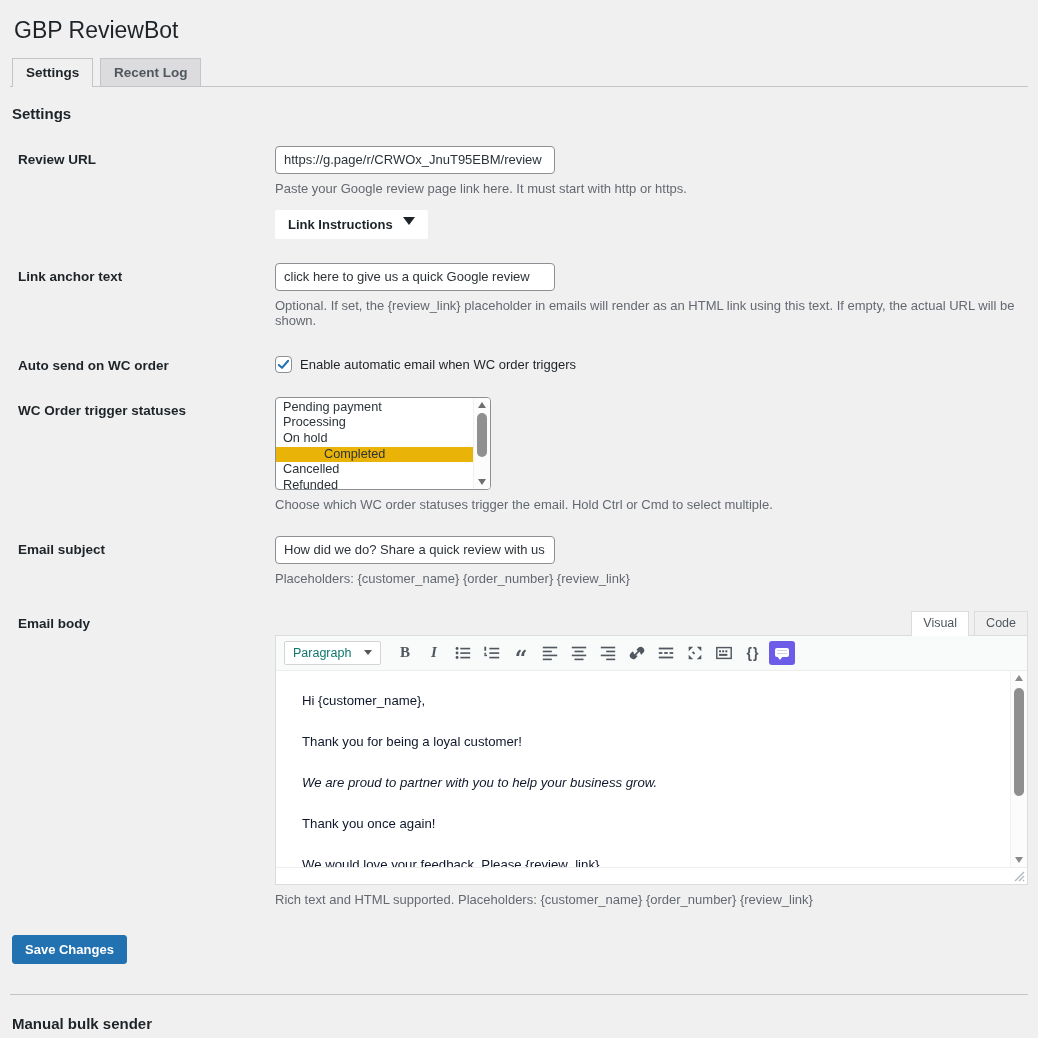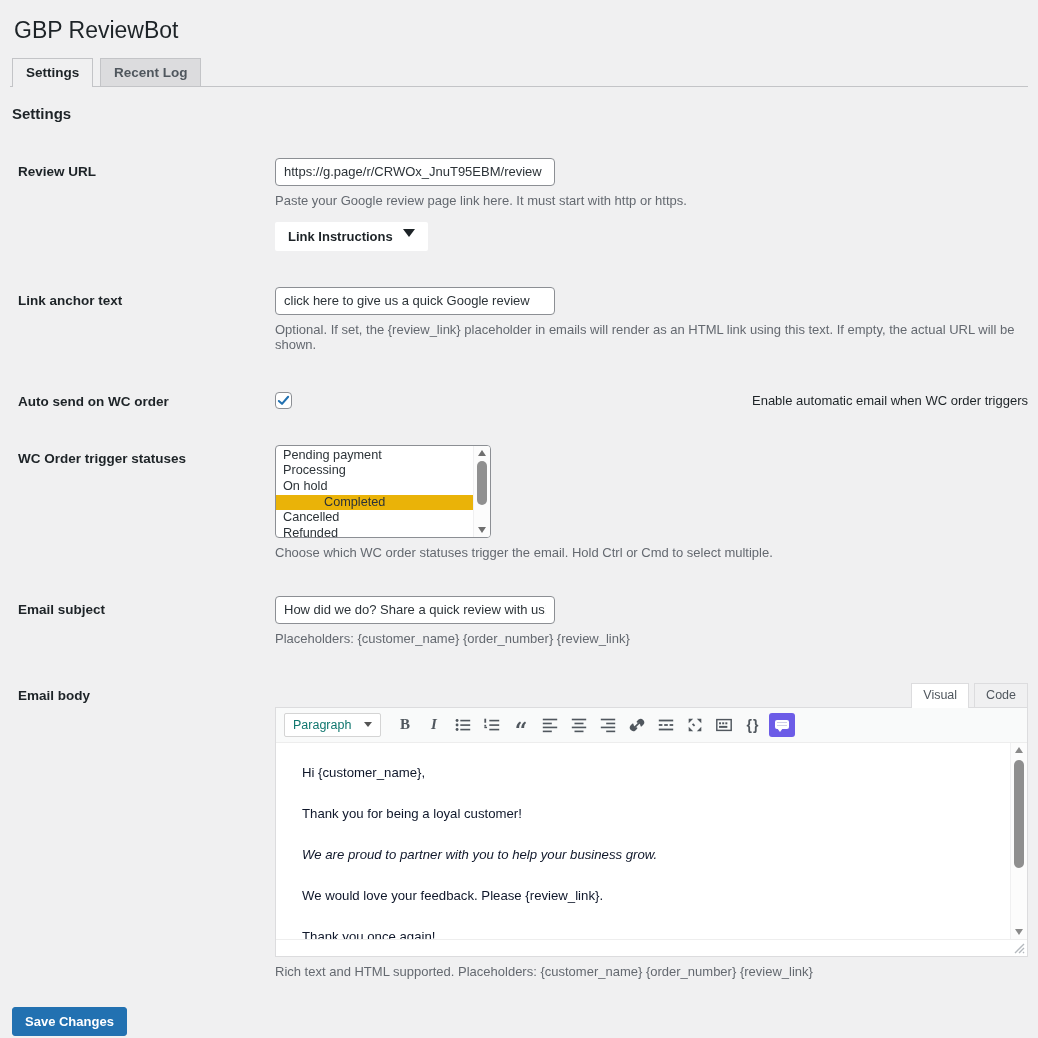--- a/index.html
+++ b/index.html
@@ -18,39 +18,39 @@
   .nav-tab {
     display: inline-block; padding: 6px 13px; margin: 0 3px -1px 0;
     background: #dcdcde; border: 1px solid #c3c4c7; border-bottom: none;
     font-size: 13.5px; font-weight: 700; color: #50575e; cursor: pointer;
   }
   .nav-tab.active { background: #f0f0f1; color: #1d2327; padding-bottom: 7px; }
 
   .section-heading { font-size: 15px; font-weight: 700; margin: 18px 0 4px 2px; }
 
   
-  .form-row { display: grid; grid-template-columns: 265px 1fr; margin-top: 36px; }
+  .form-row { display: grid; grid-template-columns: 265px 1fr; margin-top: 24px; }
   .form-row .th { font-size: 13.5px; font-weight: 700; padding-top: 6px; padding-left: 8px; }
   .help { color: #646970; font-size: 13px; margin-top: 7px; }
 
   input.text-input {
     width: 280px; height: 28px; padding: 0 8px;
     border: 1px solid #8c8f94; border-radius: 4px; background: #fff;
     font-family: "Liberation Sans", sans-serif; font-size: 13px; color: #2c3338;
   }
   .link-instructions {
     display: inline-flex; align-items: flex-start; gap: 10px;
     margin-top: 14px; background: #fff; padding: 7px 13px;
     font-weight: 700; font-size: 13px; color: #1d2327; cursor: pointer; border-radius: 2px;
   }
   .caret-down { width: 0; height: 0; border-left: 6px solid transparent;
     border-right: 6px solid transparent; border-top: 8px solid #1d2327; }
 
   
-  .checkbox-row { display: flex; align-items: center; gap: 8px; padding-top: 4px; justify-content: space-between; }
+  .checkbox-row { display: flex; align-items: center; gap: 8px; padding-top: 4px; }
   .wp-checkbox {
     width: 17px; height: 17px; background: #fff; border: 1px solid #8c8f94;
     border-radius: 4px; display: inline-flex; align-items: center; justify-content: center;
     cursor: pointer; flex: none;
   }
   .wp-checkbox svg { width: 13px; height: 13px; }
 
   
   .listbox {
     position: relative; width: 216px; height: 93px; background: #fff;
@@ -308,22 +308,22 @@
                   <span class="l2"></span>
                 </span>
             </span>
           </div>
 
           <div class="mce-content">
             <div class="text">
               <p>Hi {customer_name},</p>
               <p>Thank you for being a loyal customer!</p>
               <p class="italic">We are proud to partner with you to help your business grow.</p>
+              <p>Thank you once again!</p>
               <p>We would love your feedback. Please {review_link}.</p>
-              <p>Thank you once again!</p>
             </div>
             <div class="fake-scroll">
               <div class="fs-up">
                   <span class="tri-up" style="border-bottom-color:#8a8a8a;"></span>
                 </div>
               <div class="fs-thumb" style="top:17px; height:108px; background:#8f8f8f;"></div>
               <div class="fs-down">
                   <span class="tri-down" style="border-top-color:#8a8a8a;"></span>
                 </div>
             </div>

